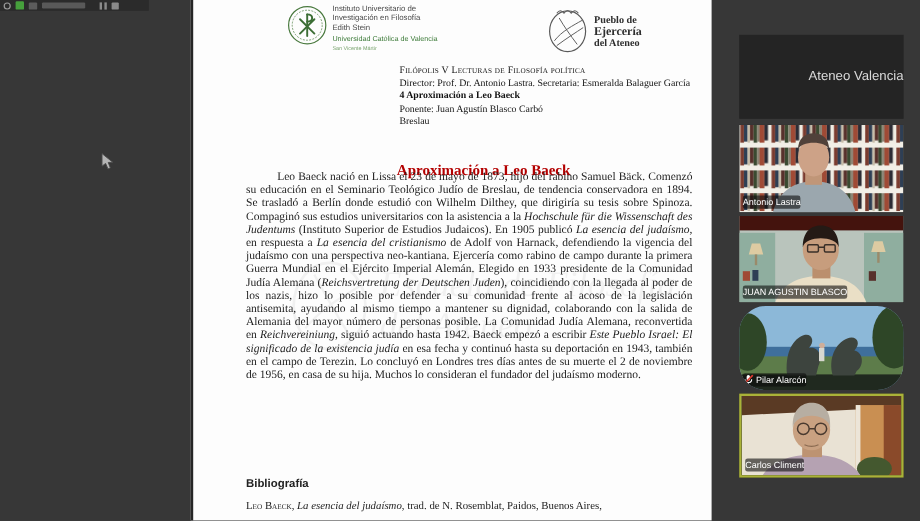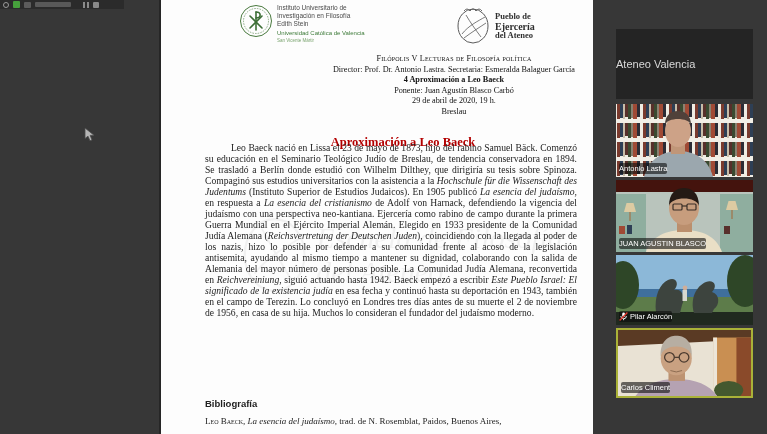--- a/index.html
+++ b/index.html
@@ -24,21 +24,21 @@
   .logo-left{position:absolute;left:78px;top:2px;display:flex;gap:4px;}
   .logo-left-text{font-size:6.5px;line-height:8px;color:#4a4a4a;padding-top:2px;
                   font-family:"Liberation Sans","DejaVu Sans",sans-serif;}
   .logo-left-text .uni{color:#3c7a38;font-size:6px;margin-top:1px;}
   .logo-left-text .uni-sub{color:#7aa46f;font-size:4.5px;}
 
   .logo-right{position:absolute;left:293px;top:4px;display:flex;gap:3px;}
   .logo-right-text{font-size:8.5px;line-height:9.5px;font-weight:bold;color:#2e2e2e;padding-top:8px;}
   .logo-right-text .mid{font-size:10px;}
 
-  .doc-meta{position:absolute;right:18px;top:54px;text-align:center;font-size:8.2px;
+  .doc-meta{position:absolute;right:18px;top:54px;text-align:left;font-size:8.2px;
             line-height:10.6px;color:#111;}
   .doc-meta .sc{font-variant:small-caps;letter-spacing:.2px;}
   .doc-meta .bold{font-weight:bold;}
 
   .doc-title{position:absolute;left:44px;width:372px;top:123px;margin:12px;text-align:center;
              font-size:12.5px;font-weight:bold;color:#b30000;}
 
   .doc-paragraph{position:absolute;left:44px;width:372px;top:142px;margin:0;
                  text-align:justify;text-indent:26px;font-size:9.6px;line-height:11px;}
   .seg-italic{font-style:italic;}
@@ -50,24 +50,24 @@
 
   .watermark{position:absolute;left:80px;top:165px;width:360px;height:180px;opacity:.055;
              pointer-events:none;display:flex;align-items:center;gap:8px;}
   .watermark .wm-text{font-size:30px;font-style:italic;color:#333;line-height:34px;}
 
   
   .cursor{position:absolute;left:84px;top:127px;}
 
   
   .tile{position:absolute;left:616px;width:137px;background:#242424;overflow:hidden;box-sizing:border-box;}
-  .tile-1{top:29px;height:70px;display:flex;align-items:center;justify-content:flex-start;}
+  .tile-1{top:29px;height:70px;display:flex;align-items:center;justify-content:flex-end;}
   .tile-2{top:104px;height:73px;}
   .tile-3{top:180px;height:72px;}
-  .tile-4{top:255px;height:70px;}
+  .tile-4{top:255px;height:70px;border-radius:22px;}
   .tile-5{top:328px;height:70px;border:2px solid #aab238;}
   .tile svg.scene{display:block;width:100%;height:100%;}
   .tile-center-name{color:#d9d9d9;font-size:11px;}
   .name-label{position:absolute;left:3px;bottom:3px;display:flex;align-items:center;gap:2px;
               background:rgba(12,12,12,.6);color:#fff;font-size:7.5px;line-height:9px;
               padding:1px 0;border-radius:2px;white-space:nowrap;}
 </style>
 </head>
 <body>
 
@@ -117,21 +117,20 @@
         <div class="mid">Ejercería</div>
         <div>del Ateneo</div>
       </div>
     </div>
 
     <div class="doc-meta">
       <div class="sc">Filópolis V Lecturas de Filosofía política</div>
       <div>Director: Prof. Dr. Antonio Lastra. Secretaria: Esmeralda Balaguer García</div>
       <div class="bold">4 Aproximación a Leo Baeck</div>
       <div>Ponente: Juan Agustín Blasco Carbó</div>
-      <div>29 de abril de 2020, 19 h.</div>
       <div>Breslau</div>
     </div>
 
     <div class="watermark">
       <svg width="90" height="110" viewBox="0 0 90 110">
         <ellipse cx="45" cy="55" rx="40" ry="48" fill="none" stroke="#333" stroke-width="3"></ellipse>
         <path d="M18,80 C35,58 60,44 80,32" fill="none" stroke="#333" stroke-width="2.5"></path>
         <path d="M28,20 C40,42 52,64 70,92" fill="none" stroke="#333" stroke-width="2.5"></path>
       </svg>
       <div class="wm-text">Escuela de Filosofía del Ateneo</div>

